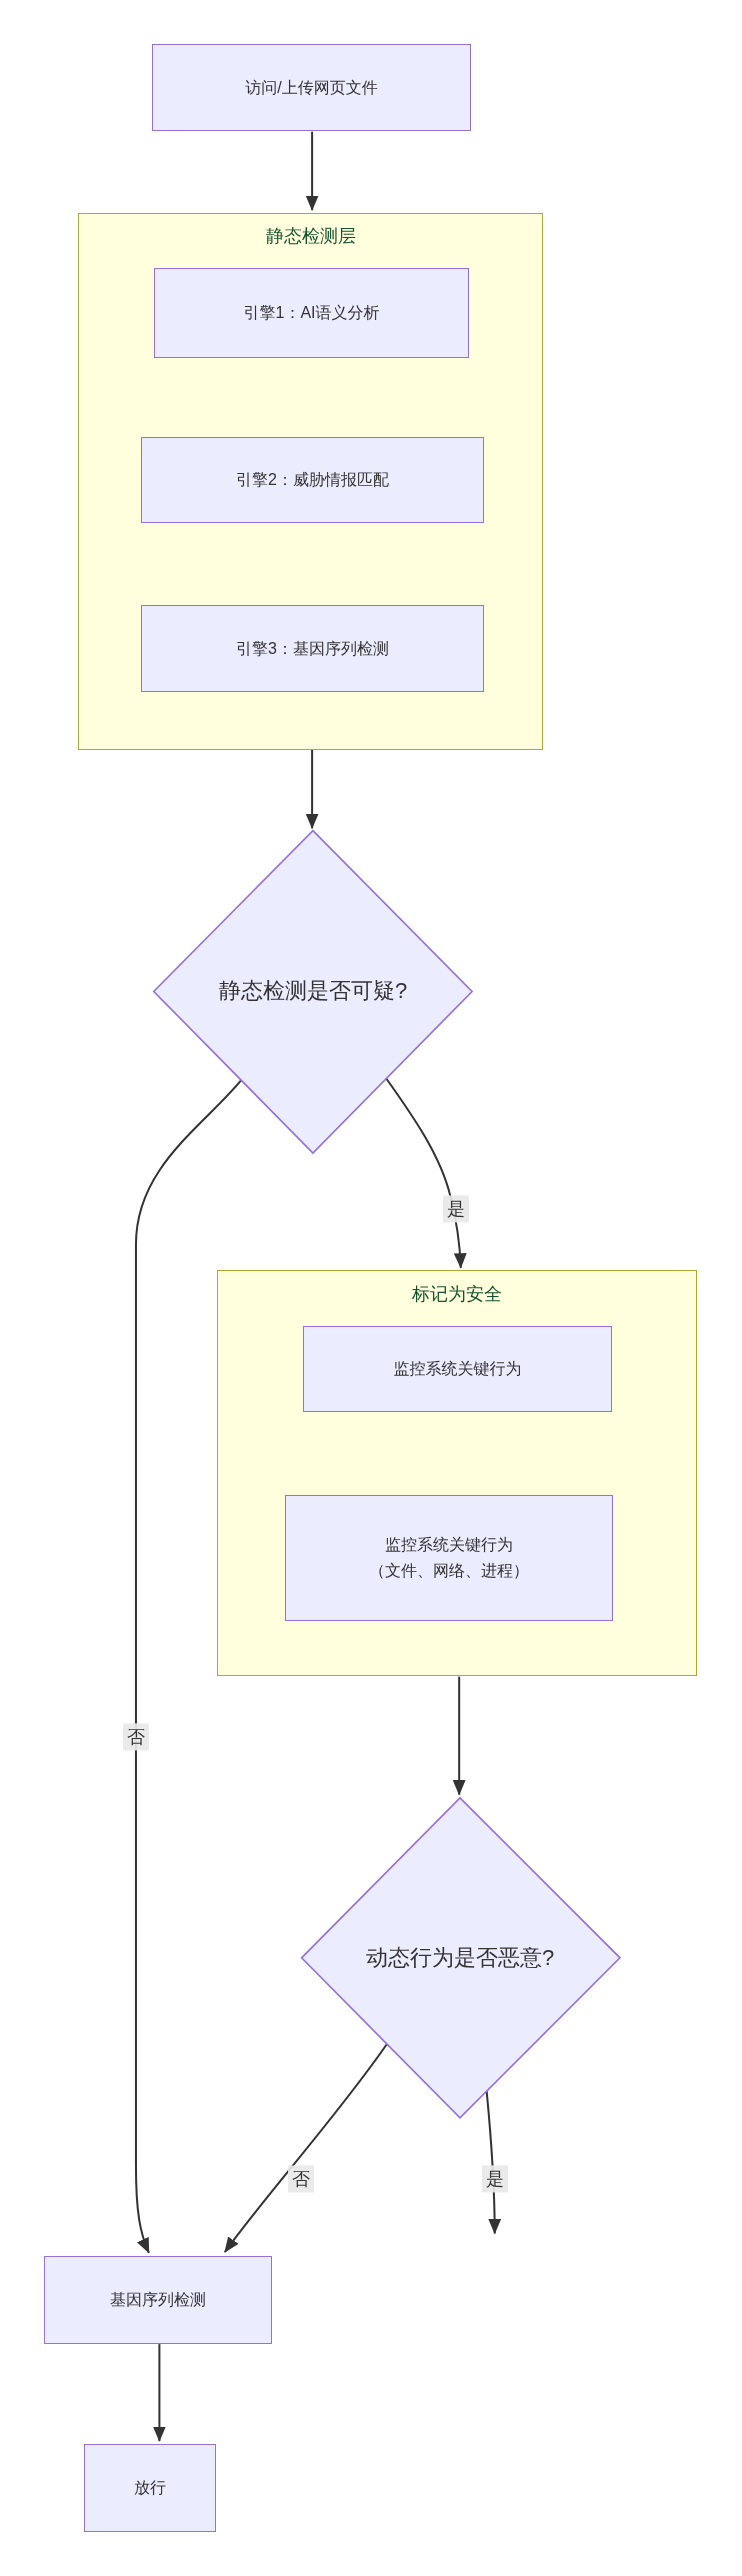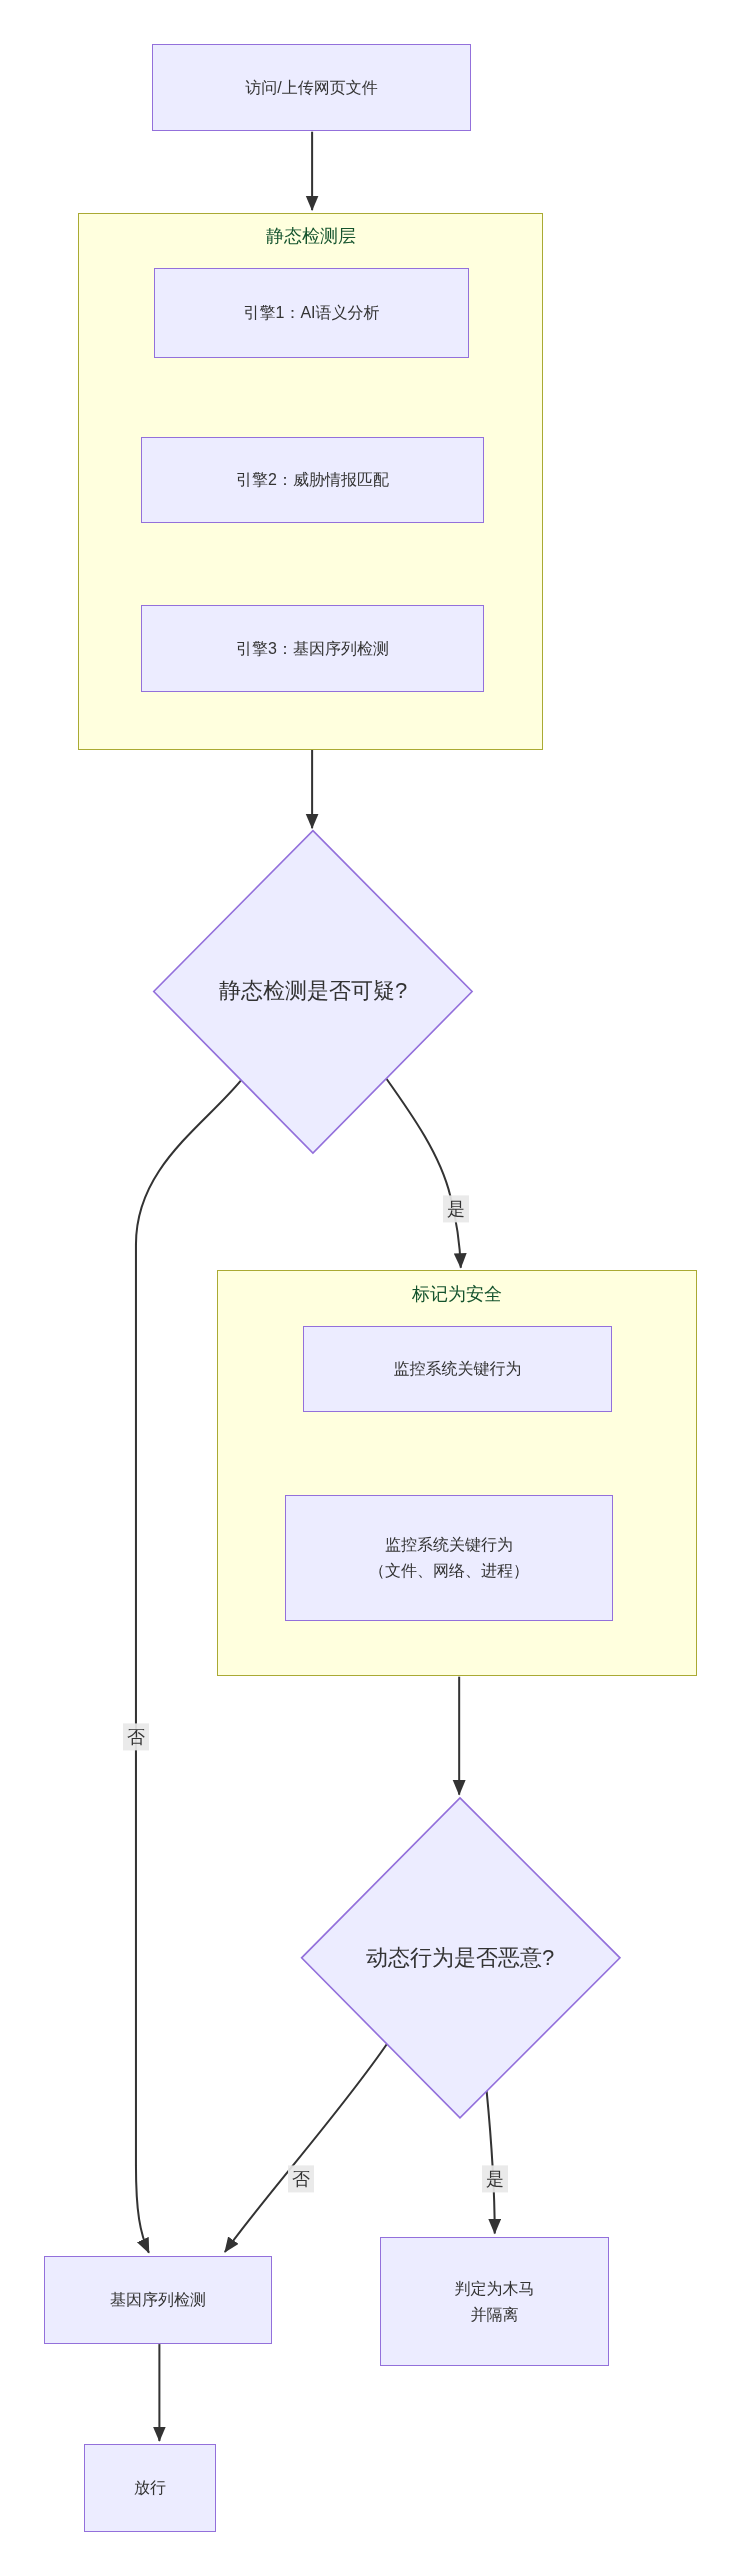--- a/index.html
+++ b/index.html
@@ -105,24 +105,20 @@
     <span>监控系统关键行为</span>
     <span>（文件、网络、进程）</span>
   </div>
 
   <div class="diamond-text" style="left:460px;top:1958px;">动态行为是否恶意?</div>
 
   <div class="node" style="left:44px;top:2256px;width:228px;height:88px;">
     <span>基因序列检测</span>
   </div>
 
-  <div class="node" style="left:380px;top:2237px;width:229px;height:129px;line-height:1.6;">
-    <span>判定为木马</span>
-    <span>并隔离</span>
-  </div>
 
   <div class="node" style="left:84px;top:2444px;width:132px;height:88px;">
     <span>放行</span>
   </div>
 
   <div class="edge-label" style="left:456px;top:1209px;">是</div>
   <div class="edge-label" style="left:136px;top:1737px;">否</div>
   <div class="edge-label" style="left:301px;top:2179px;">否</div>
   <div class="edge-label" style="left:495px;top:2179px;">是</div>
 

